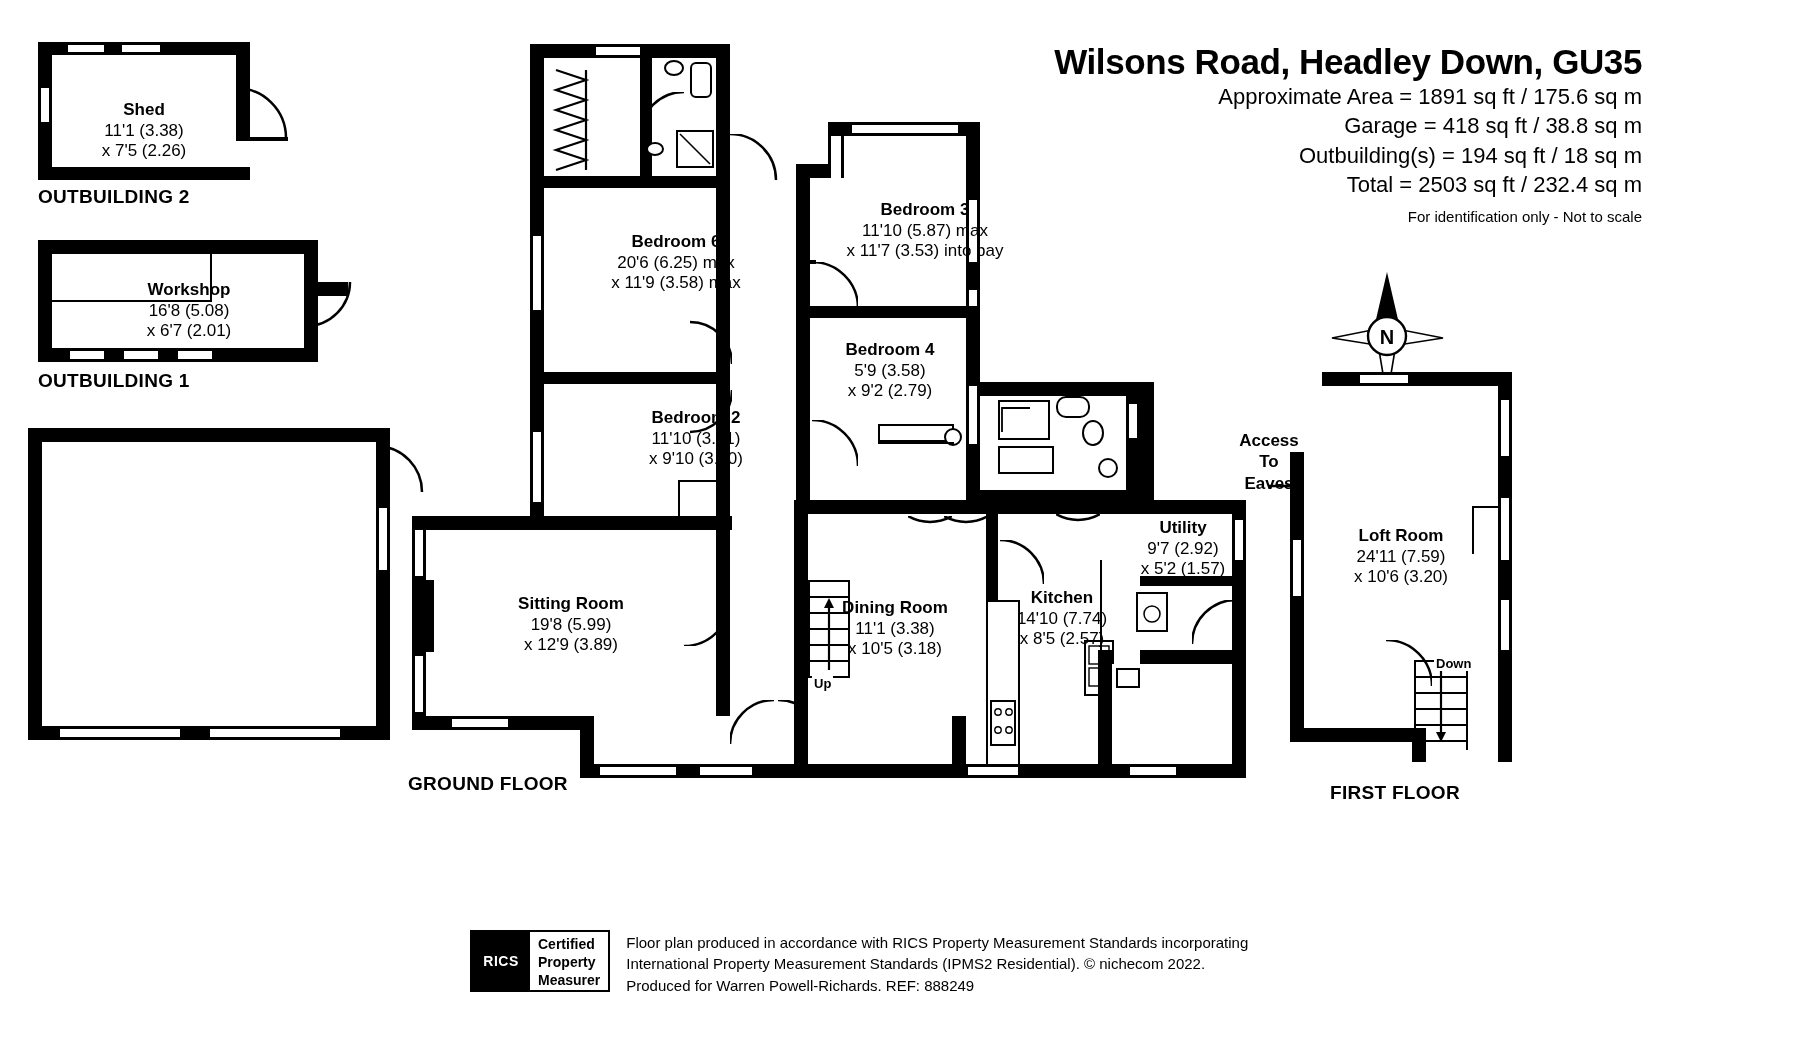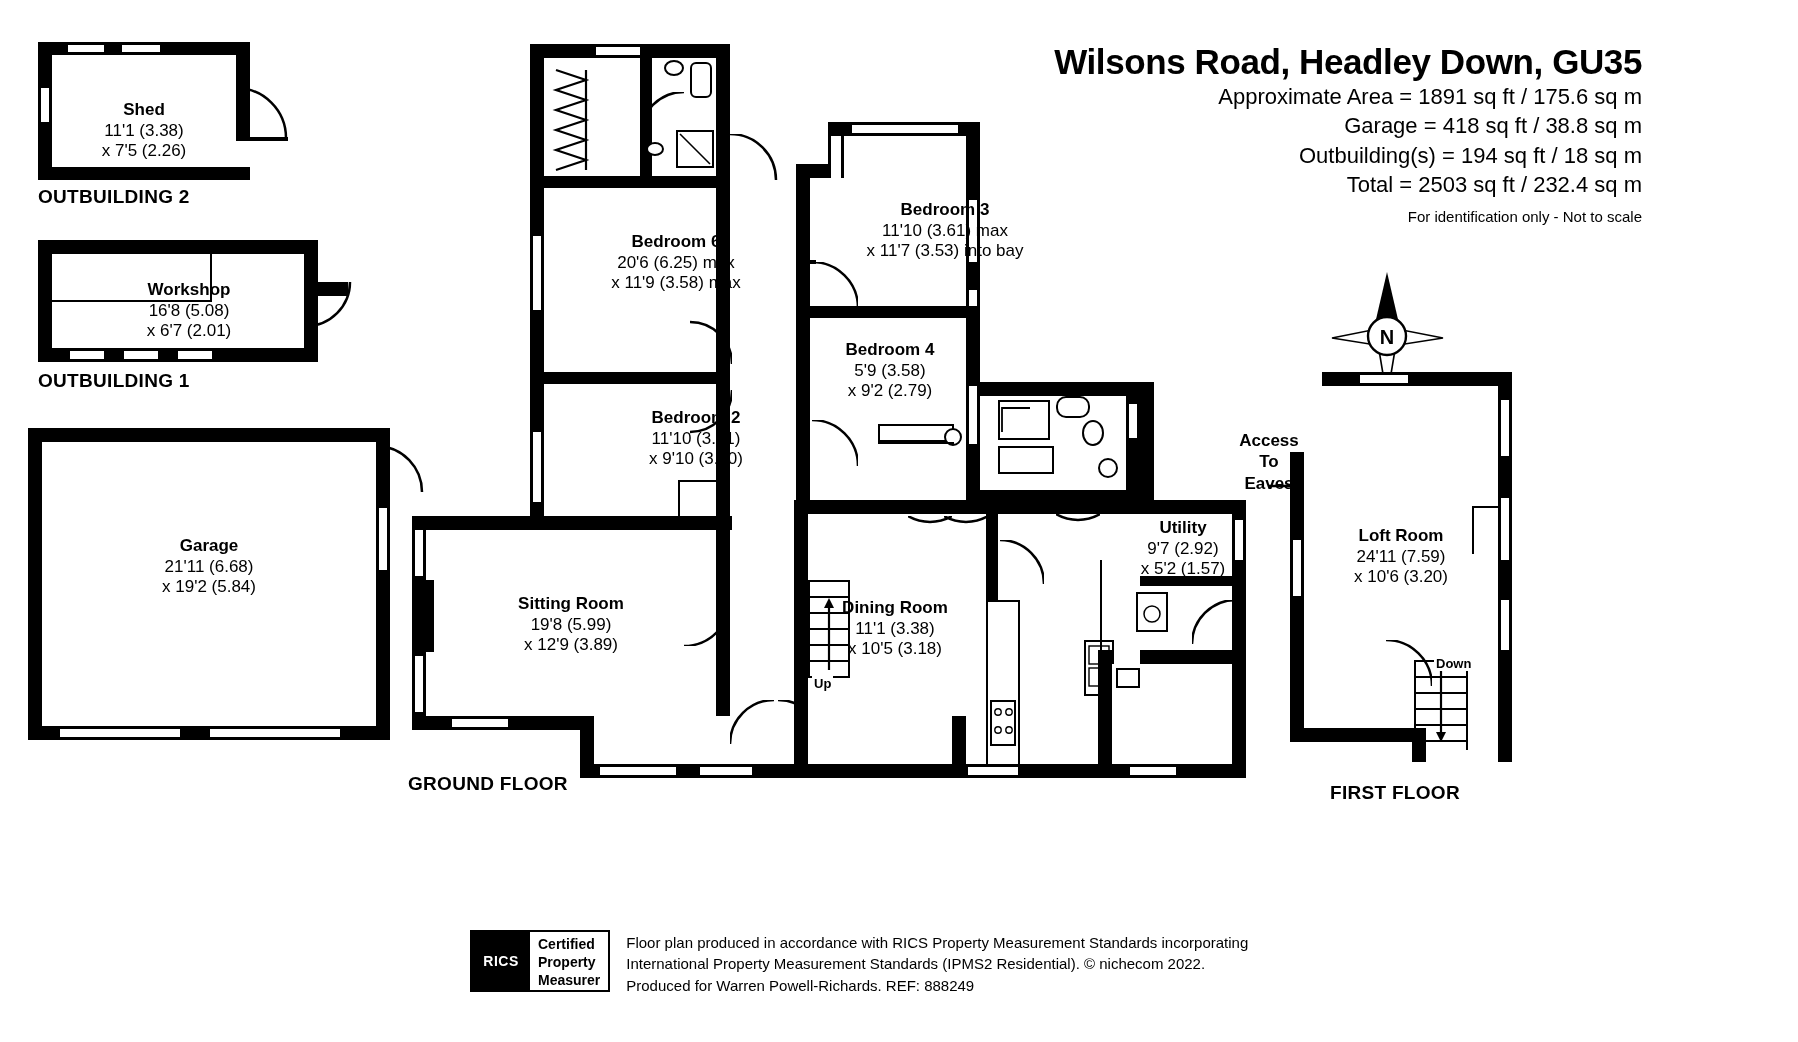--- a/index.html
+++ b/index.html
@@ -125,25 +125,20 @@
     <svg class="abs" style="left:378px;top:446px;width:46px;height:48px;">
       <path d="M0,0 A46,46 0 0 1 44,46" fill="none" stroke="#000" stroke-width="2.5"></path>
     </svg>
     <div class="w" style="left:376px; top:490px; width:4px; height:26px;"></div>
 
     <div class="winv" style="left:376px; top:508px; width:14px; height:62px;"></div>
 
     <div class="win" style="left:60px;  top:726px; width:120px; height:14px;"></div>
     <div class="win" style="left:210px; top:726px; width:130px; height:14px;"></div>
     <div class="w" style="left:180px; top:726px; width:30px;  height:14px;"></div>
-  </div>
-  <div class="lbl" style="left:42px;top:536px;width:334px;">
-    <div class="nm">Garage</div>
-    <div class="dm">21'11 (6.68)</div>
-    <div class="dm">x 19'2 (5.84)</div>
   </div>
 
   <div>
 
     <div class="w" style="left:530px; top:44px;  width:200px; height:14px;"></div>
     <div class="w" style="left:530px; top:44px;  width:14px;  height:480px;"></div>
     <div class="w" style="left:716px; top:44px;  width:14px;  height:480px;"></div>
     <div class="room" style="left:544px; top:58px; width:172px; height:466px;"></div>
 
     <div class="win" style="left:596px; top:44px; width:44px; height:14px;"></div>
@@ -350,39 +345,44 @@
   <div class="lbl" style="left:546px;top:232px;width:260px;">
     <div class="nm">Bedroom 6</div>
     <div class="dm">20'6 (6.25) max</div>
     <div class="dm">x 11'9 (3.58) max</div>
   </div>
   <div class="lbl" style="left:530px;top:408px;width:260px;padding-left:36px;">
     <div class="nm">Bedroom 2</div>
     <div class="dm">11'10 (3.61)</div>
     <div class="dm">x 9'10 (3.00)</div>
   </div>
-  <div class="lbl" style="left:800px;top:200px;width:290px;">
+  <div class="lbl" style="left:780px;top:200px;width:290px;">
     <div class="nm">Bedroom 3</div>
-    <div class="dm">11'10 (3.61) max</div>
+    <div class="dm">11'10 (5.87) max</div>
     <div class="dm">x 11'7 (3.53) into bay</div>
   </div>
   <div class="lbl" style="left:790px;top:340px;width:200px;">
     <div class="nm">Bedroom 4</div>
     <div class="dm">5'9 (3.58)</div>
     <div class="dm">x 9'2 (2.79)</div>
   </div>
   <div class="lbl" style="left:446px;top:594px;width:250px;">
     <div class="nm">Sitting Room</div>
     <div class="dm">19'8 (5.99)</div>
     <div class="dm">x 12'9 (3.89)</div>
   </div>
   <div class="lbl" style="left:800px;top:598px;width:190px;">
     <div class="nm">Dining Room</div>
     <div class="dm">11'1 (3.38)</div>
     <div class="dm">x 10'5 (3.18)</div>
+  </div>
+  <div class="lbl" style="left:992px;top:588px;width:140px;">
+    <div class="nm">Kitchen</div>
+    <div class="dm">14'10 (7.74)</div>
+    <div class="dm">x 8'5 (2.57)</div>
   </div>
   <div class="lbl" style="left:1118px;top:518px;width:130px;">
     <div class="nm">Utility</div>
     <div class="dm">9'7 (2.92)</div>
     <div class="dm">x 5'2 (1.57)</div>
   </div>
 
   <div class="flr" style="left:408px;top:748px;margin-top:25px;">GROUND FLOOR</div>
 
   <svg id="compass" viewBox="0 0 115 130">

